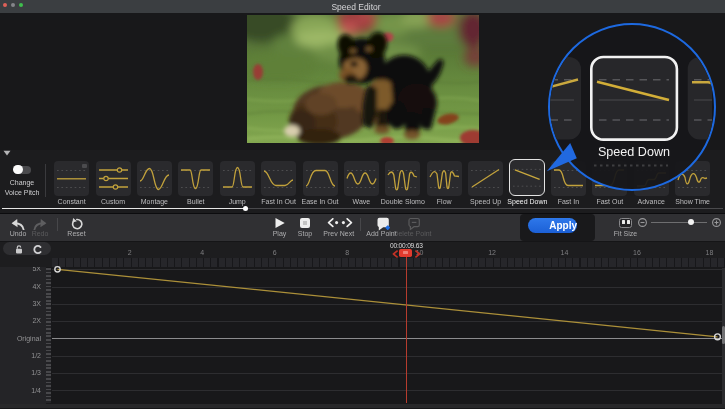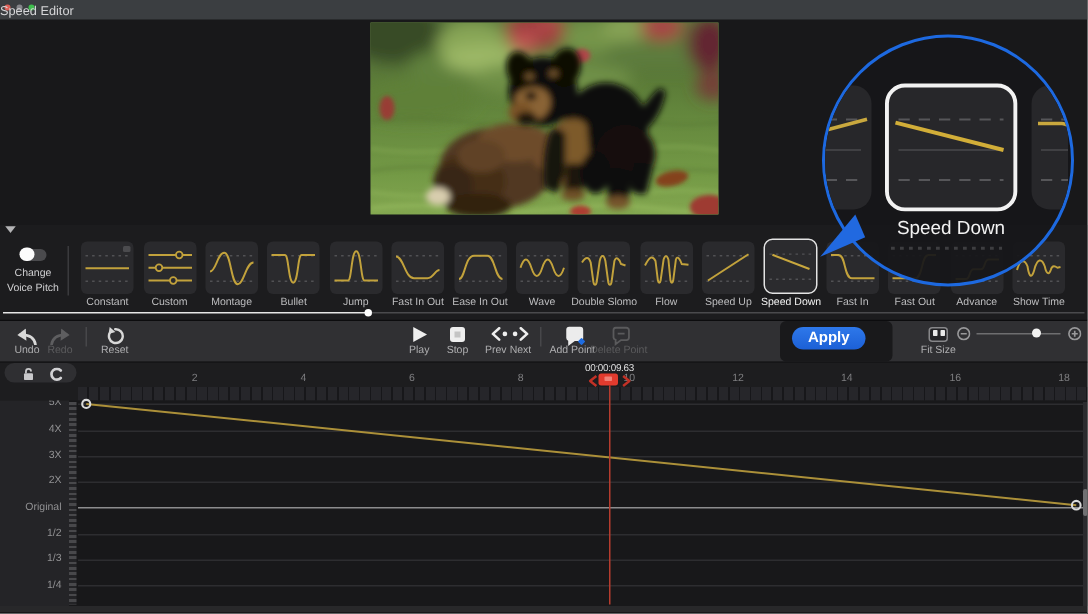--- a/index.html
+++ b/index.html
@@ -1,21 +1,21 @@
 <!DOCTYPE html>
 <html><head><meta charset="utf-8"><title>Speed Editor</title>
 <style>
   html,body{margin:0;padding:0}
   #app{position:relative;width:725px;height:409px;background:#18181a;overflow:hidden;
        font-family:"Liberation Sans",sans-serif;}
   .abs{position:absolute}
   
   #titlebar{position:absolute;left:0;top:0;width:725px;height:13px;background:#3b3e41;}
   .tl{position:absolute;top:2.6px;width:4.6px;height:4.6px;border-radius:50%;}
-  #title{position:absolute;top:1.5px;left:0;width:712px;font-size:8.5px;color:#d6d6d8;}
+  #title{position:absolute;top:1.5px;left:0;width:712px;text-align:center;font-size:8.5px;color:#d6d6d8;}
   
   #stripzone{position:absolute;left:0;top:150px;width:725px;height:62.5px;background:#1c1c1e;}
   #toolbar{position:absolute;left:0;top:212.5px;width:725px;height:28px;background:#303033;border-top:1px solid #0c0c0e;}
   #rulerzone{position:absolute;left:0;top:241px;width:725px;height:25.5px;background:#1d1d1f;border-top:1px solid #151517;}
   #plot{position:absolute;left:0;top:266.5px;width:725px;height:137px;background:#18181a;}
   #labelcol{position:absolute;left:0;top:266.5px;width:46px;height:137px;background:#242427;}
   #bottombar{position:absolute;left:0;top:403.5px;width:725px;height:4px;background:#28282a;}
   #bottombar2{position:absolute;left:0;top:407.5px;width:725px;height:1.5px;background:#161618;}
   
   .tile{position:absolute;top:161px;width:35px;height:35px;background:#2a2a2d;border-radius:4px;}
@@ -298,21 +298,21 @@
       </svg>
     <div class="blabel" style="left:356.5px;width:50px">Add Point</div>
 
     <svg class="abs" style="left:407px;top:216.5px" width="15" height="15" viewBox="0 0 15 15">
         <path d="M3.5,1.5 H10.6 A1.7 1.7 0 0 1 12.3,3.2 V8 A1.7 1.7 0 0 1 10.6,9.7 H7 L3.4,12.4 V9.5 A1.9 1.9 0 0 1 2,8 V3.2 A1.7 1.7 0 0 1 3.5,1.5 Z" fill="none" stroke="#5a5a5c" stroke-width="1.2"></path>
         <path d="M4.8,5.4 H9.4" stroke="#5a5a5c" stroke-width="1.2"></path>
       </svg>
     <div class="blabel dim" style="left:387.5px;width:50px">Delete Point</div>
 
     <div class="abs" style="left:519.5px;top:213.5px;width:75.5px;height:27px;background:#19191b;border-radius:4px"></div>
-    <div class="abs" style="left:528px;top:218.3px;width:49px;height:15.2px;border-radius:7.6px;background:linear-gradient(#2e78ea,#1c60d6);color:#ffffff;font-size:10px;font-weight:bold;text-align:center;line-height:15.2px">Apply</div>
+    <div class="abs" style="left:528px;top:218.3px;width:49px;height:15.2px;border-radius:7.6px;background:linear-gradient(#2e78ea,#1c60d6);color:#ffffff;font-size:10px;font-weight:bold;text-align:right;line-height:15.2px">Apply</div>
 
     <div class="abs" style="left:619px;top:217.5px;width:13px;height:10px;border:1.2px solid #87878a;border-radius:2.5px;box-sizing:border-box;background:#232326"></div>
     <div class="abs" style="left:621.6px;top:220.3px;width:3.2px;height:4.2px;background:#e9e9e9;border-radius:0.5px"></div>
     <div class="abs" style="left:626.6px;top:220.3px;width:3.2px;height:4.2px;background:#e9e9e9;border-radius:0.5px"></div>
     <div class="blabel" style="left:600.5px">Fit Size</div>
 
     <svg class="abs" style="left:638px;top:218px" width="9" height="9" viewBox="0 0 9 9">
         <circle cx="4.5" cy="4.5" r="3.9" stroke="#98989a" stroke-width="1.1" fill="none"></circle>
         <path d="M2.5,4.5 H6.5" stroke="#98989a" stroke-width="1.1"></path>
       </svg>

